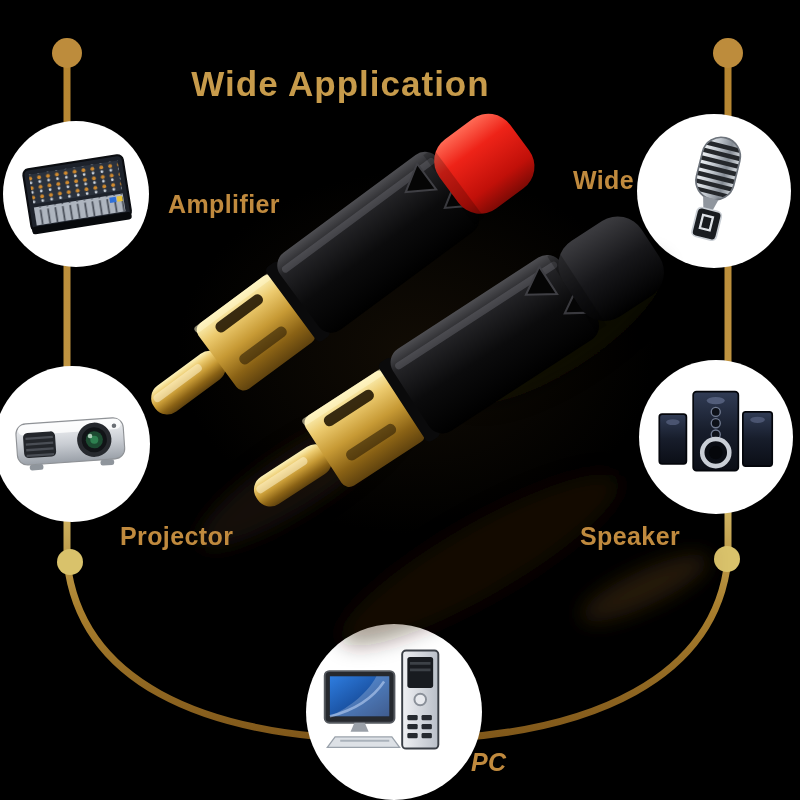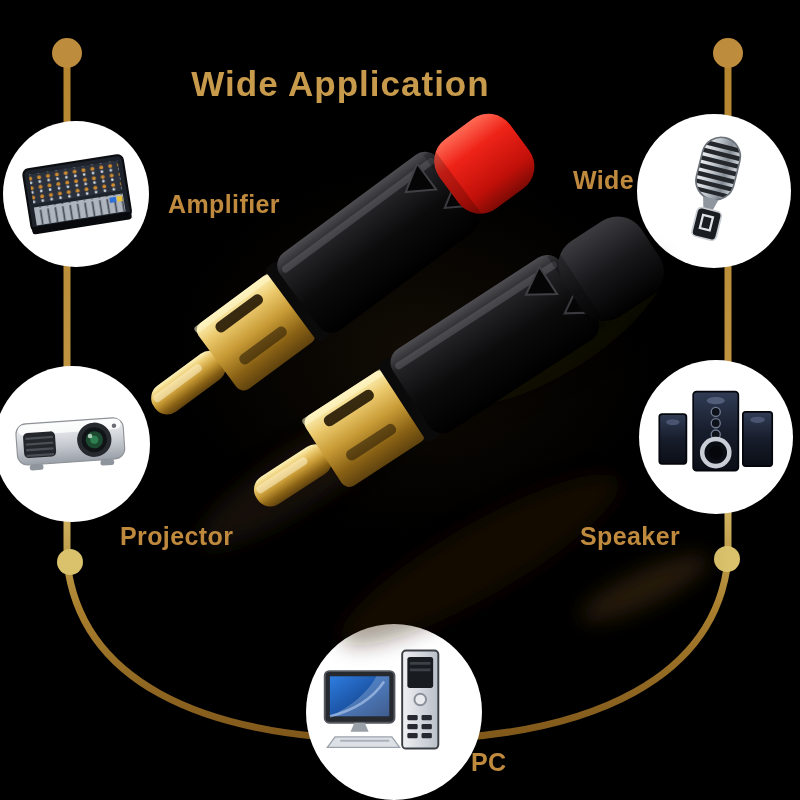--- a/index.html
+++ b/index.html
@@ -258,15 +258,15 @@
       <rect x="138" y="-43" width="88" height="86" rx="27" fill="url(#cn-red)"></rect>
       <rect x="138" y="-43" width="12" height="86" fill="#000000" opacity="0.2"></rect>
     </g>
   </svg>
 
   <div class="title">Wide Application</div>
   <div class="label" style="left:168px;top:152px;margin-top:38px;">Amplifier</div>
   <div class="label" style="left:573px;top:166px;">Wide</div>
   <div class="label" style="left:580px;top:522px;">Speaker</div>
   <div class="label" style="left:120px;top:522px;">Projector</div>
-  <div class="label" style="left:471px;top:748px;">PC</div>
+  <div class="label" style="left:471px;top:748px;font-style:italic;">PC</div>
 
 </div>
 
 </body></html>

